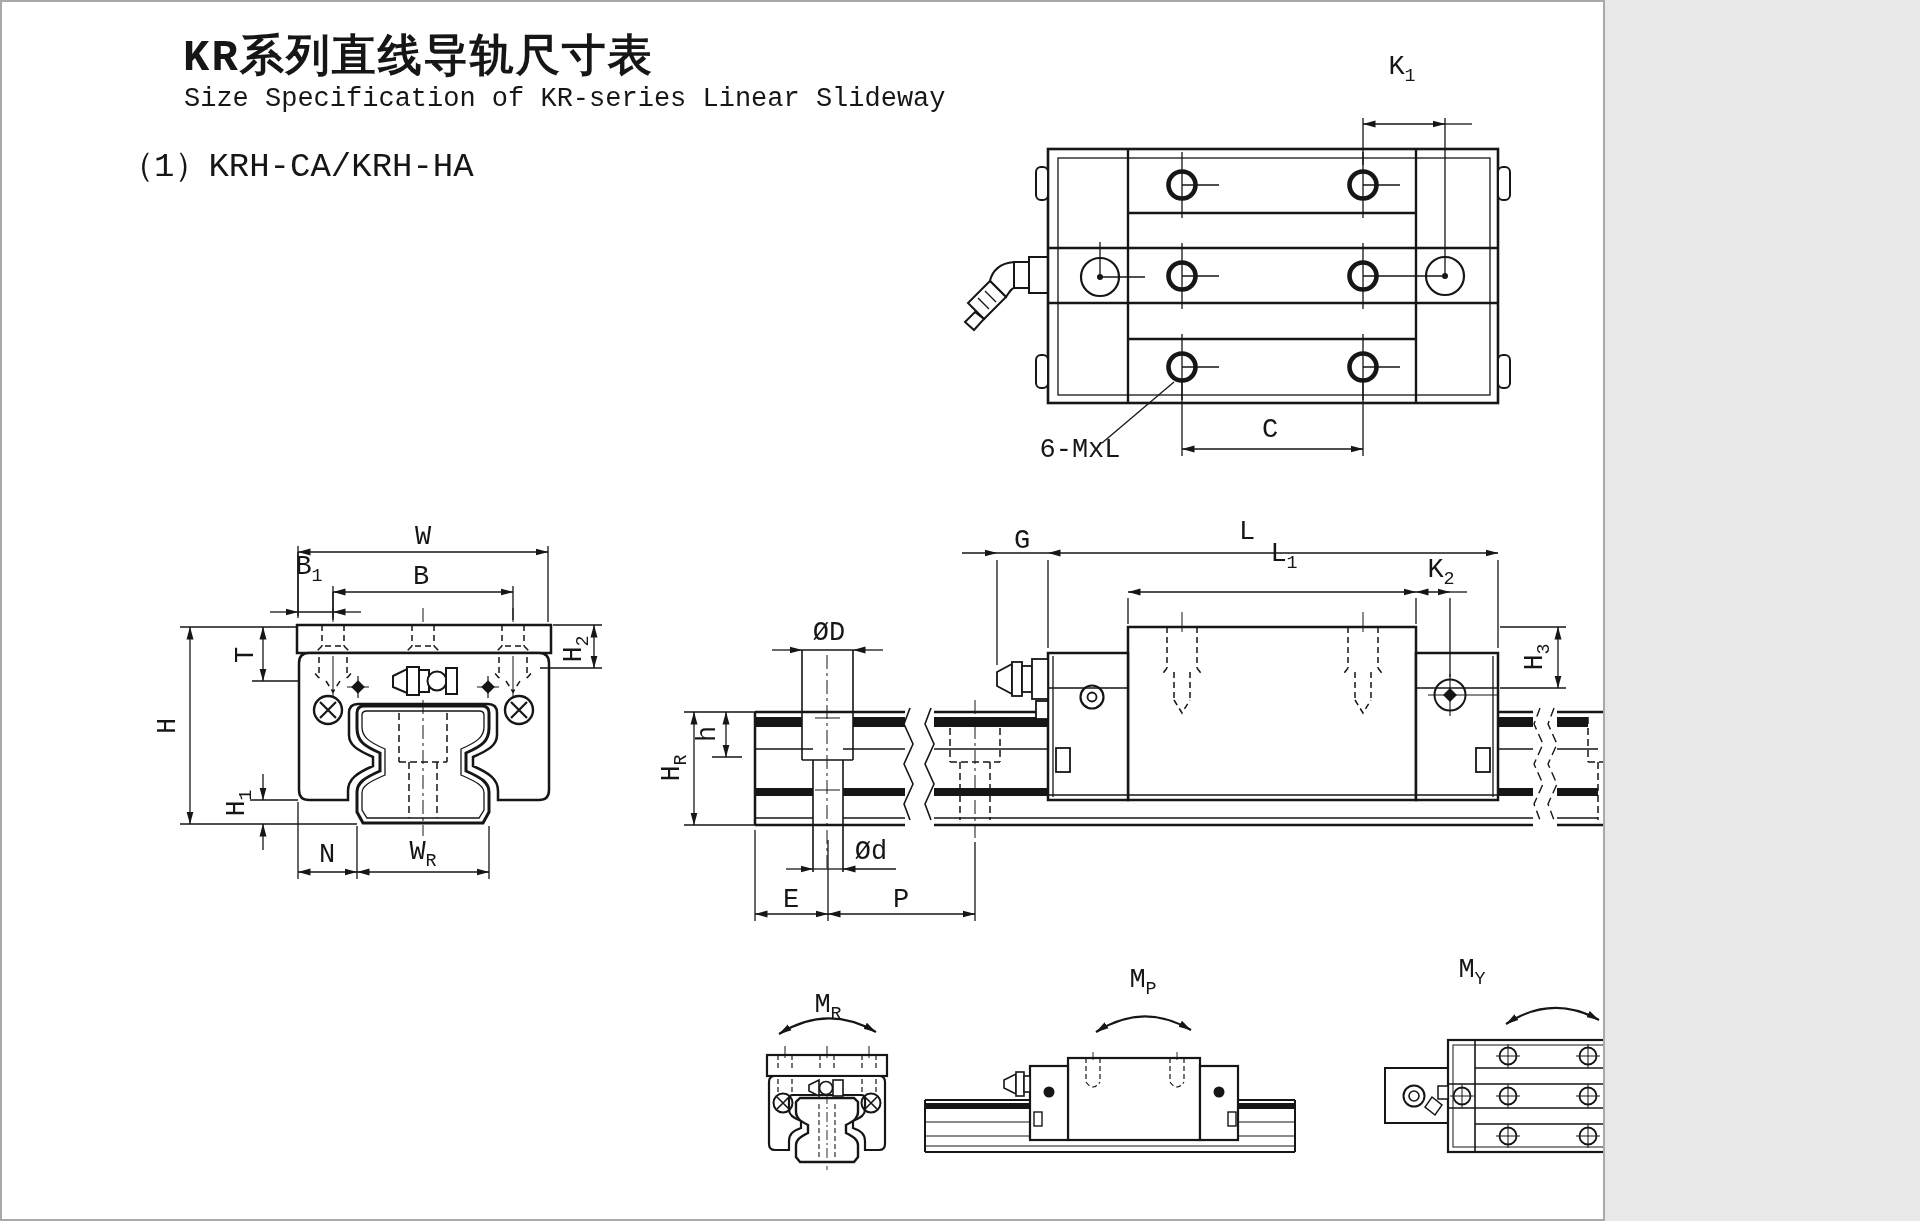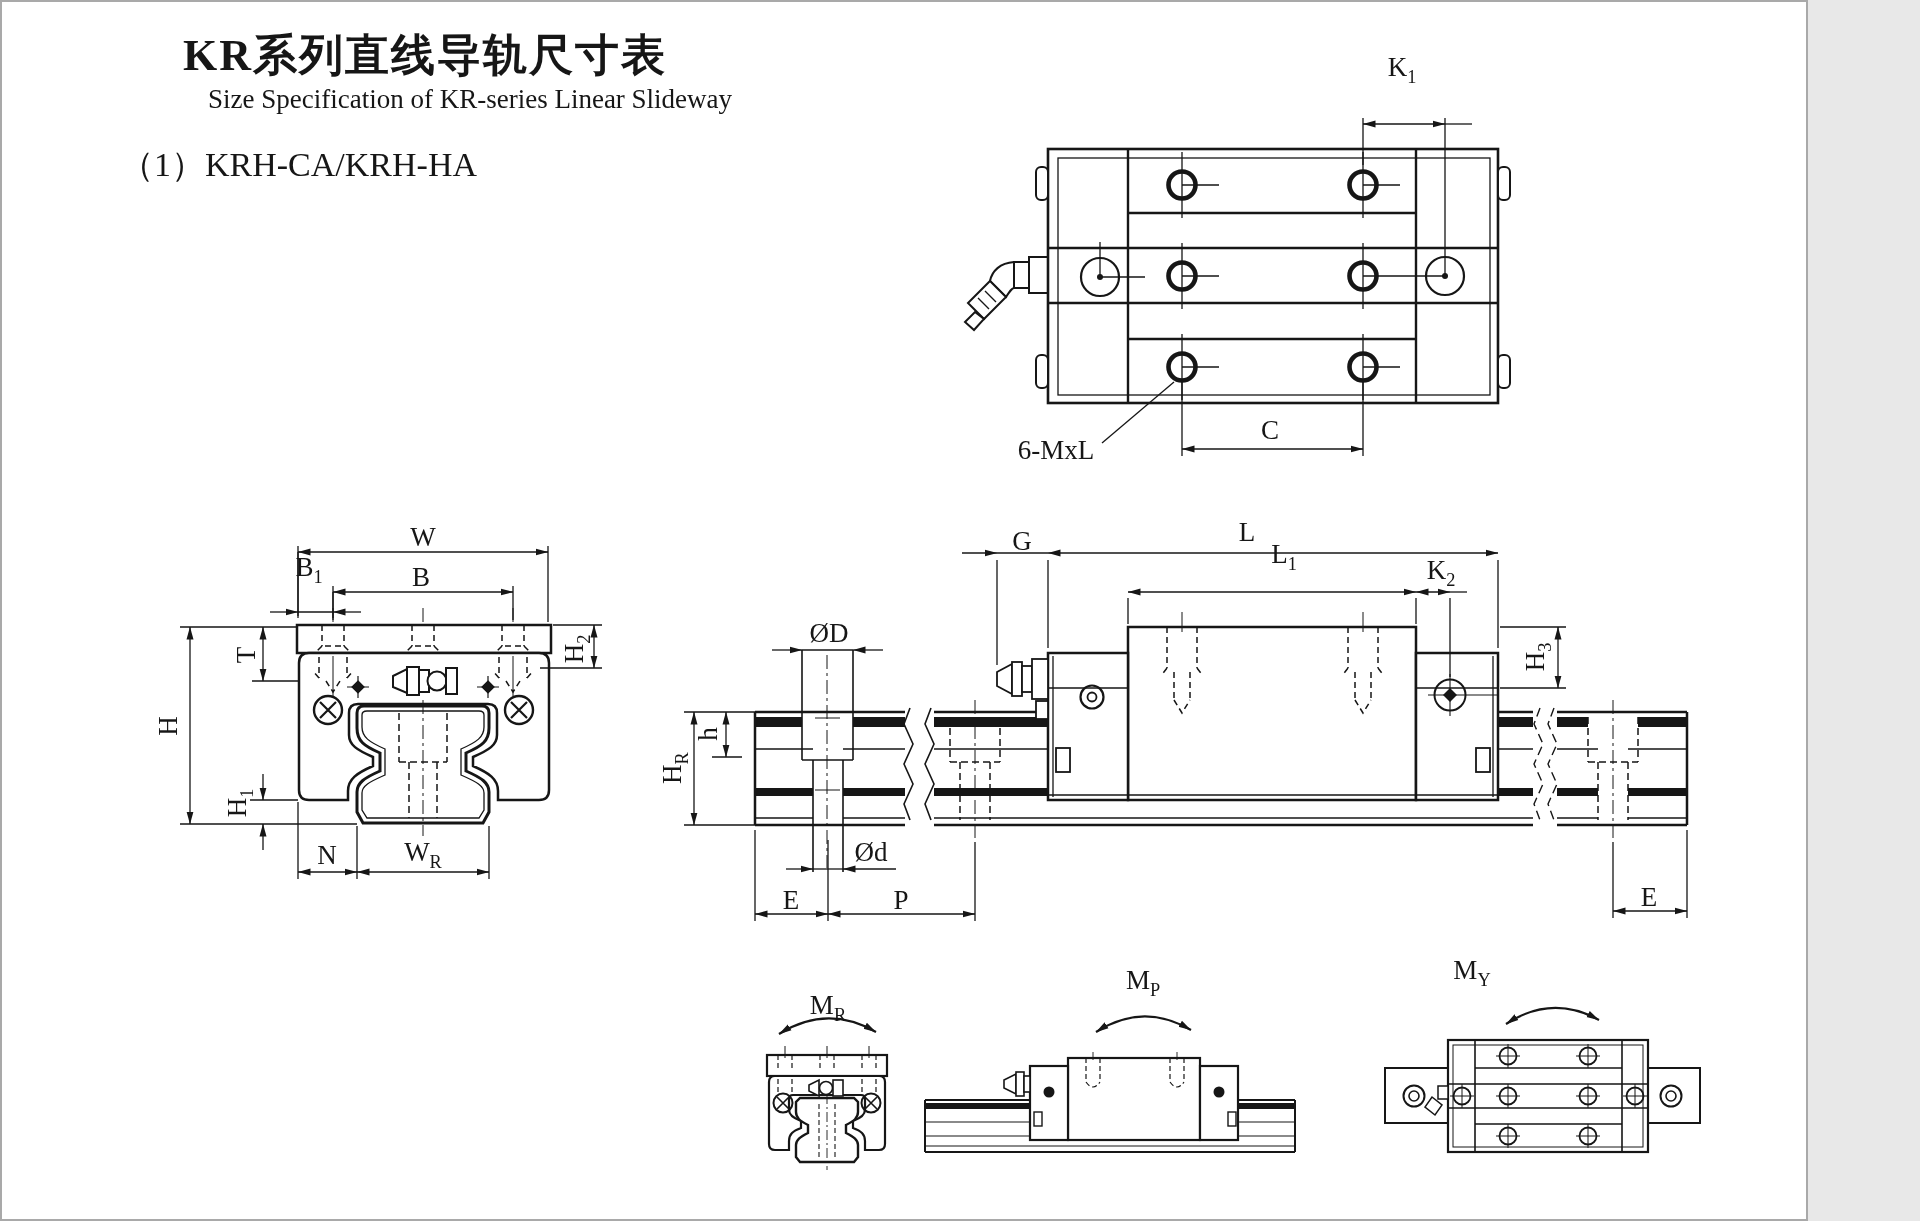--- a/index.html
+++ b/index.html
@@ -1,23 +1,23 @@
 <!DOCTYPE html>
 <html><head>
 <meta charset="utf-8">
 <style>
   html,body{margin:0;padding:0;background:#e8e8e8;}
   #stage{
-    position:relative;width:1808px;height:1221px;background:#ffffff;
-    font-family:Liberation Serif, serif;color:#161616;overflow:hidden;
+    position:relative;width:1605px;height:1221px;background:#ffffff;
+    font-family:Liberation Mono, monospace;color:#161616;overflow:hidden;
   }
   .frame{position:absolute;inset:0;border:2px solid #a9a9a9;pointer-events:none;}
   svg{position:absolute;left:0;top:0;}
   .ttl-cn{position:absolute;left:183px;top:26px;font-size:44px;font-weight:600;letter-spacing:2px;}
-  .ttl-en{position:absolute;left:184px;top:84px;font-size:27px;font-weight:400;margin-left:24px;}
+  .ttl-en{position:absolute;left:184px;top:84px;font-size:27px;font-weight:400;}
   .section{position:absolute;left:80px;top:142px;font-size:34px;font-weight:500;margin-left:40px;}
   .dim{
     position:absolute;font-size:27px;line-height:1;white-space:nowrap;
     transform:translate(-50%,-50%);
   }
   .dim sub{font-size:68%;line-height:1;}
   .dim.rot{transform:translate(-50%,-50%) rotate(-90deg);}
 </style>
 </head>
 <body>
@@ -395,21 +395,21 @@
       </g>
     </g>
   </svg>
 
   <div class="ttl-cn">KR系列直线导轨尺寸表</div>
   <div class="ttl-en">Size Specification of KR-series Linear Slideway</div>
   <div class="section">（1）KRH-CA/KRH-HA</div>
 
   <div class="dim" style="left:1402px;top:70px"><span>K</span><sub>1</sub></div>
   <div class="dim" style="left:1270px;top:430px"><span>C</span></div>
-  <div class="dim" style="left:1056px;top:450px"><span>6-MxL</span></div>
+  <div class="dim" style="left:1080px;top:450px"><span>6-MxL</span></div>
 
   <div class="dim" style="left:423px;top:537px"><span>W</span></div>
   <div class="dim" style="left:309px;top:570px"><span>B</span><sub>1</sub></div>
   <div class="dim" style="left:421px;top:577px"><span>B</span></div>
   <div class="dim rot" style="left:246px;top:655px"><span>T</span></div>
   <div class="dim rot" style="left:168px;top:726px"><span>H</span></div>
   <div class="dim rot" style="left:240px;top:803px"><span>H</span><sub>1</sub></div>
   <div class="dim rot" style="left:577px;top:649px"><span>H</span><sub>2</sub></div>
   <div class="dim" style="left:327px;top:855px"><span>N</span></div>
   <div class="dim" style="left:423px;top:855px"><span>W</span><sub>R</sub></div>

